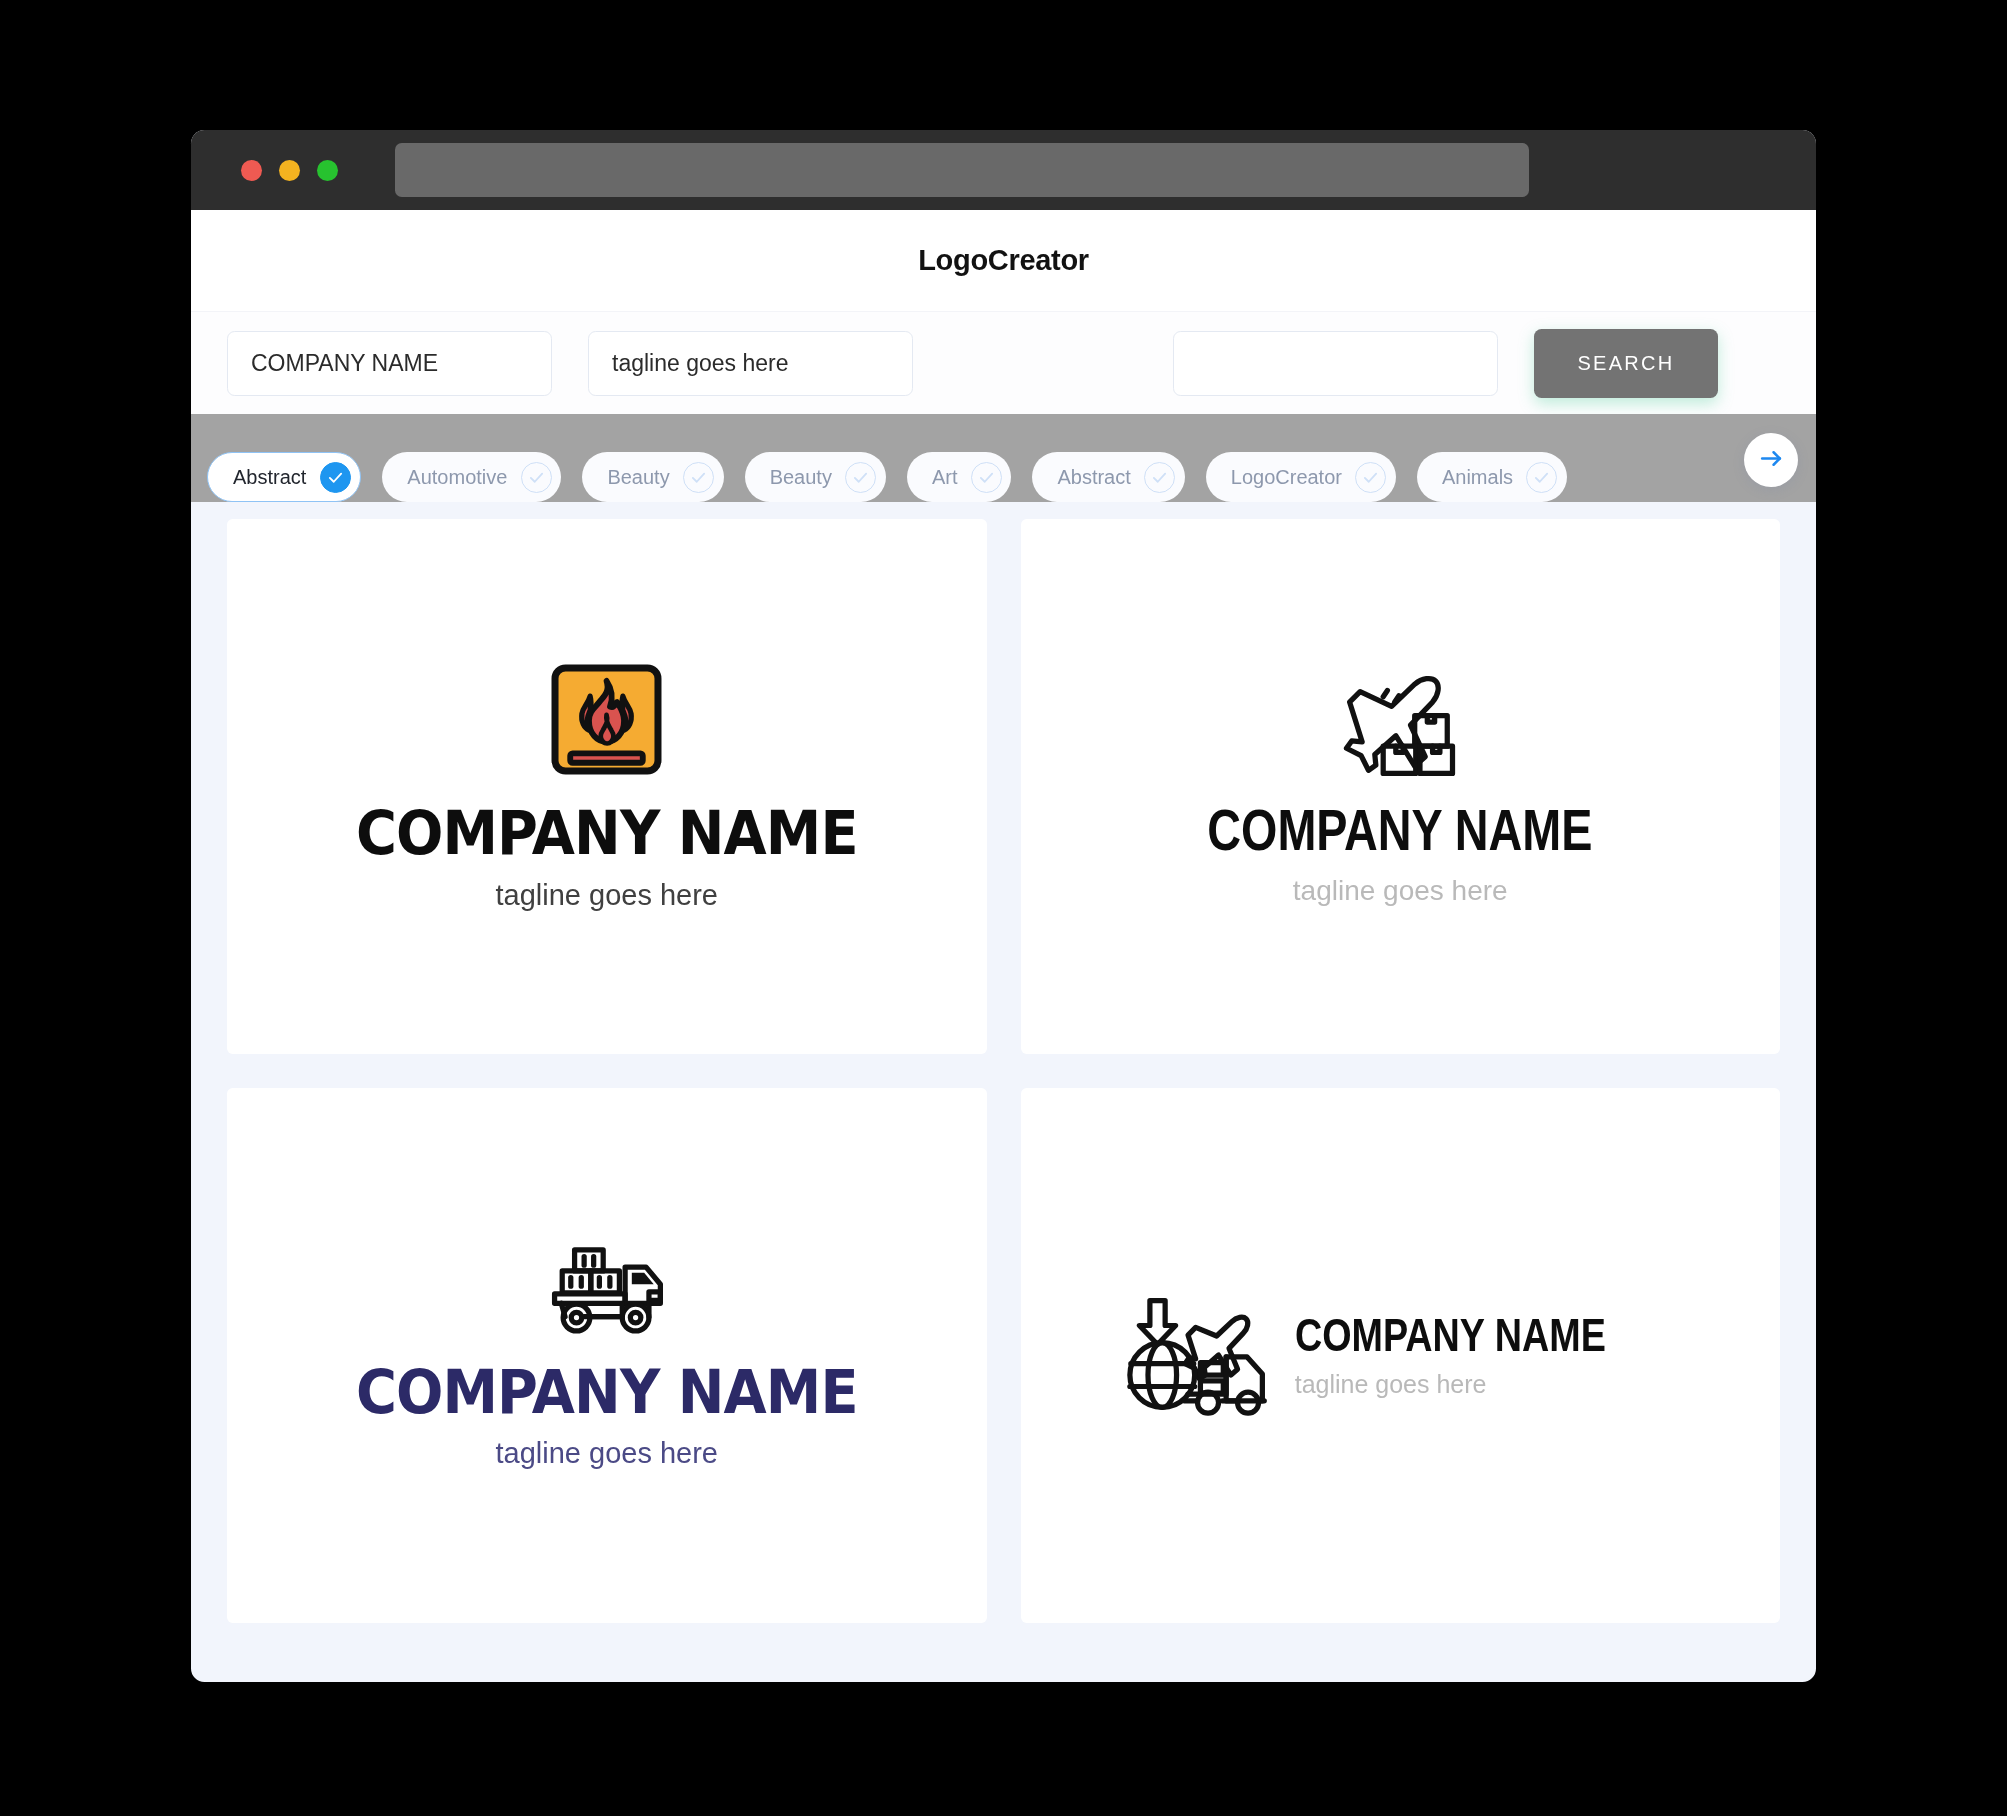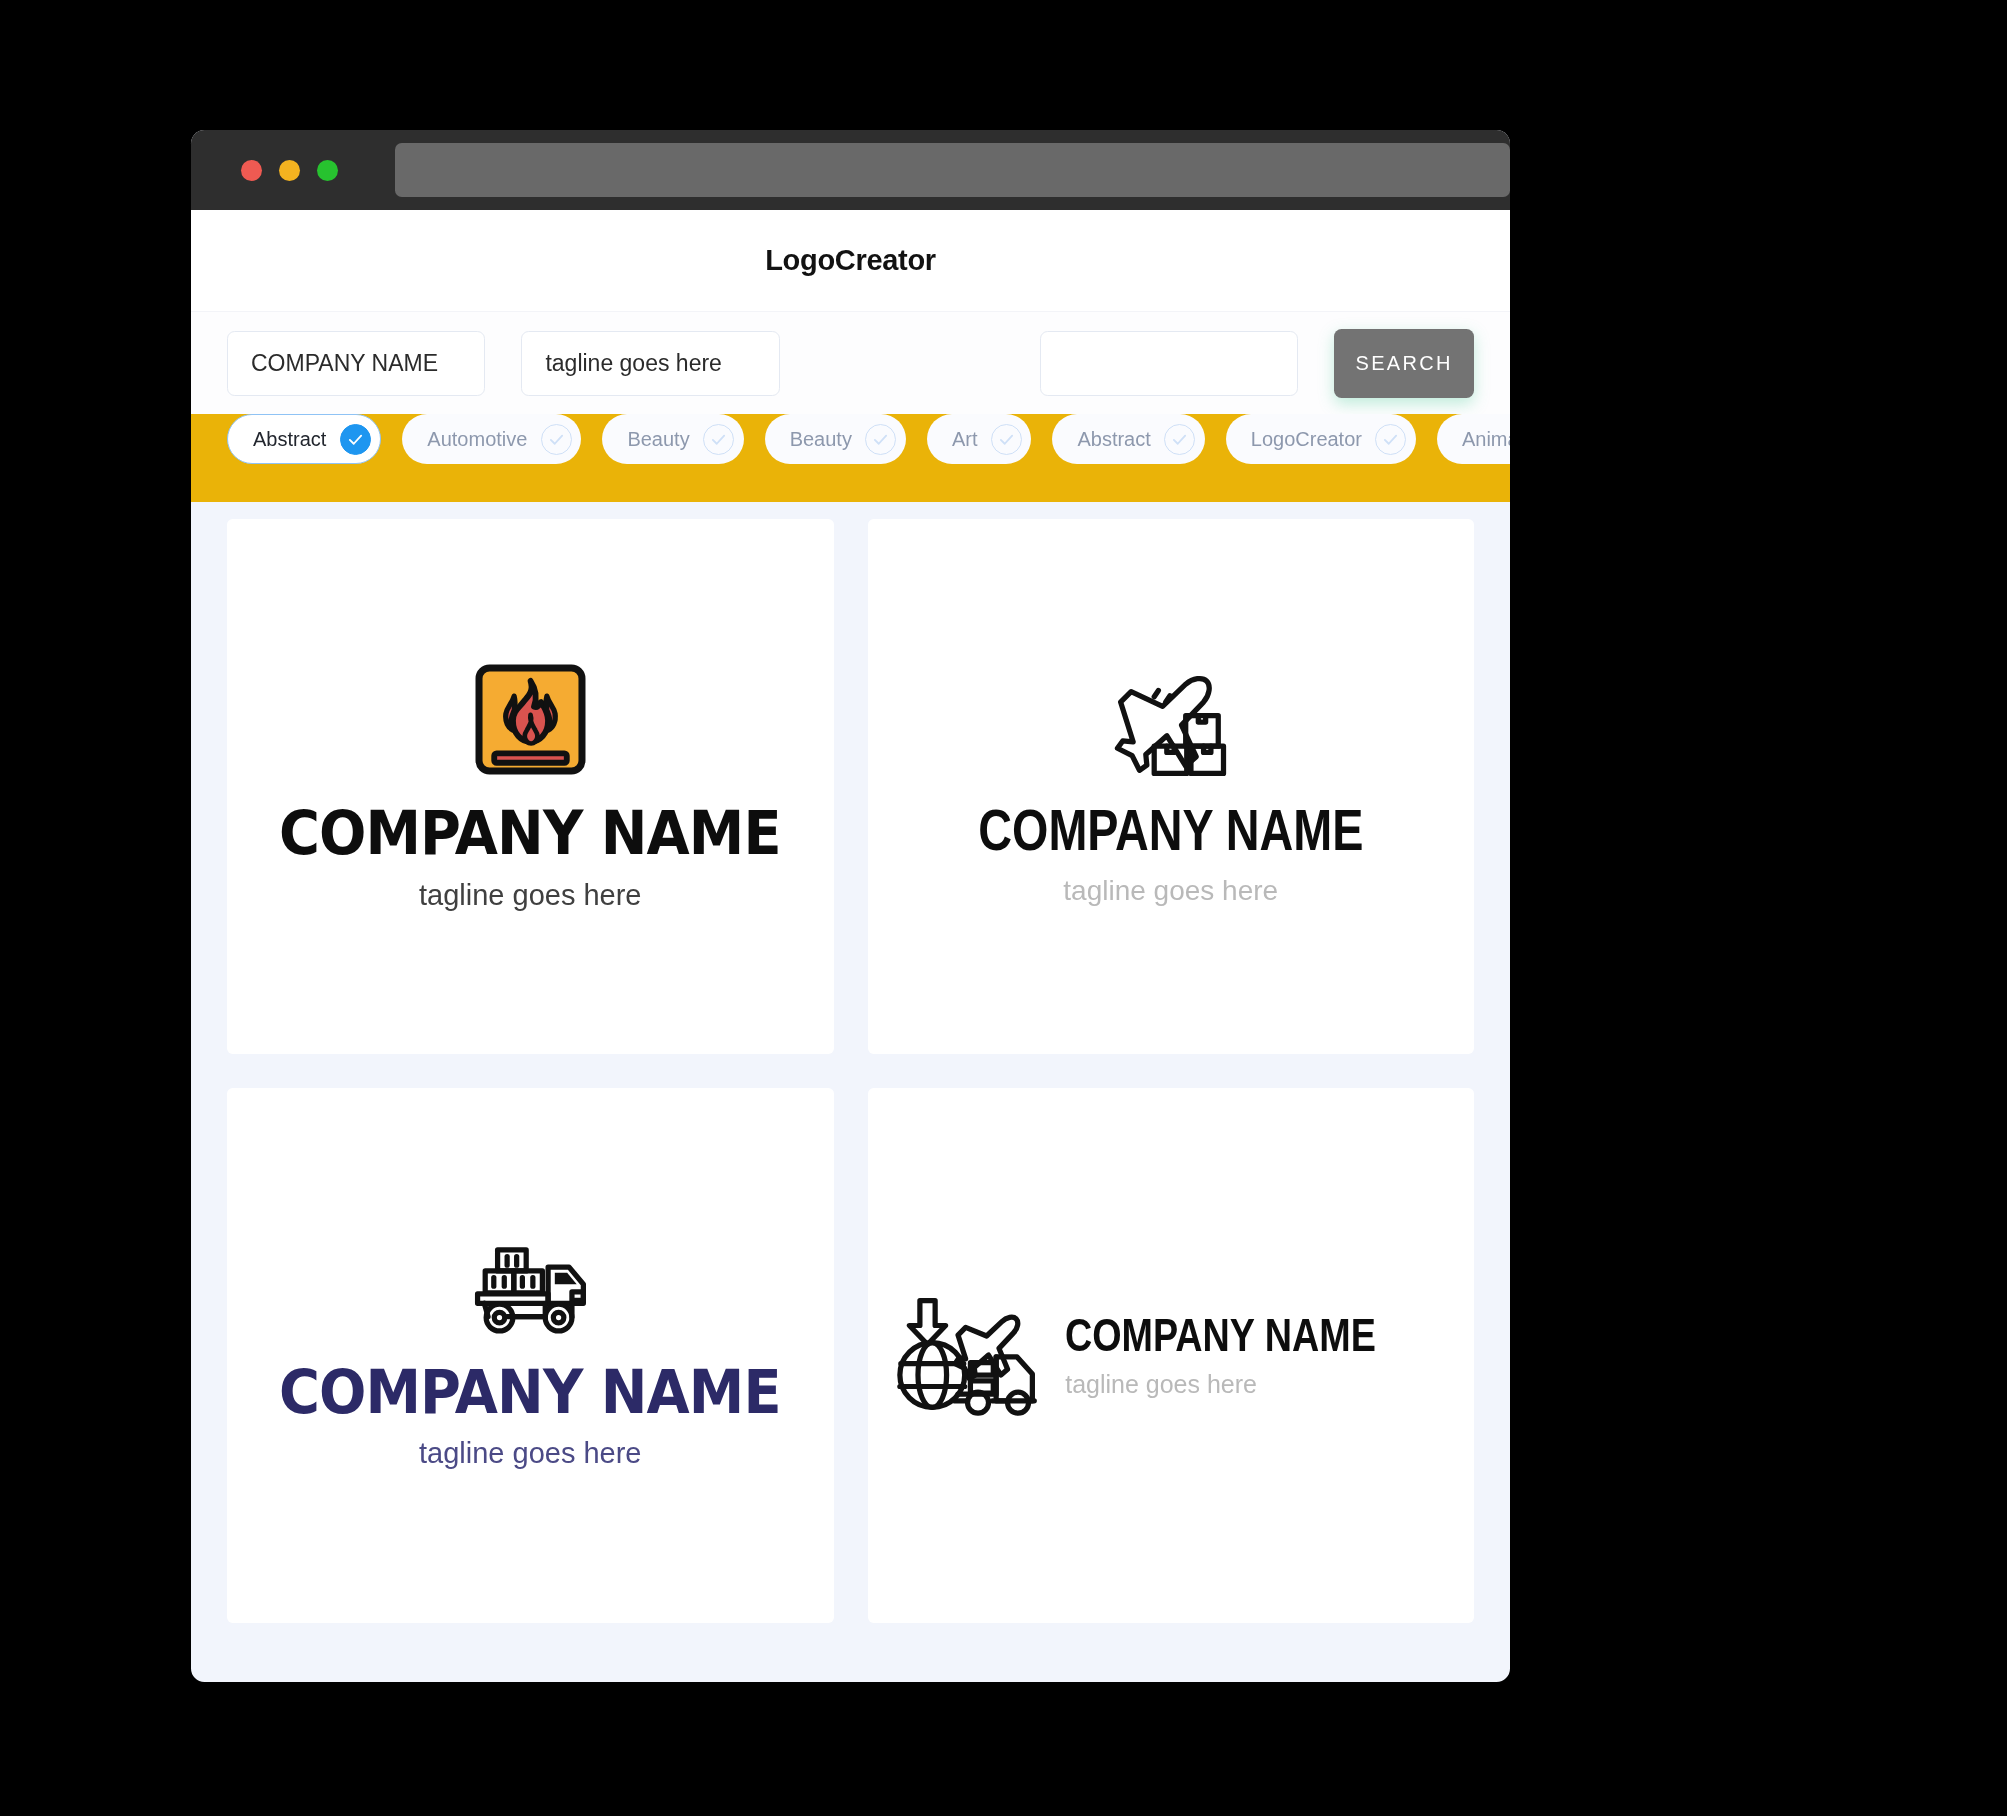--- a/index.html
+++ b/index.html
@@ -7,21 +7,21 @@
     width: 2007px; height: 1816px;
     background: #000000;
     font-family: "Liberation Sans", sans-serif;
     overflow: hidden;
   }
 
   
   .window {
     position: absolute;
     left: 191px; top: 130px;
-    width: 1319px; height: 1552px;
+    width: 1625px; height: 1552px;
     border-radius: 13.4px;
     background: #f2f5fc;
     overflow: hidden;
     box-shadow: 0 17px 57px rgba(0,0,0,0.45);
   }
 
   
   .titlebar {
     position: relative;
     height: 80px;
@@ -95,24 +95,24 @@
     justify-content: center;
     border: none;
     cursor: pointer;
     font-family: "Liberation Sans", sans-serif;
     box-shadow: 0 5.7px 15.3px rgba(79,205,155,0.35);
   }
 
   
   .chipsrow {
     height: 88px;
-    background: #eab308;
-    display: flex;
-    align-items: flex-start;
-    padding-left: 36px;
+    background: #a3a3a3;
+    display: flex;
+    align-items: flex-end;
+    padding-left: 16px;
     position: relative;
     overflow: hidden;
   }
   .chip {
     height: 50px;
     display: flex;
     align-items: center;
     gap: 13.4px;
     padding: 0 9.6px 0 25px;
     border-radius: 25px;

